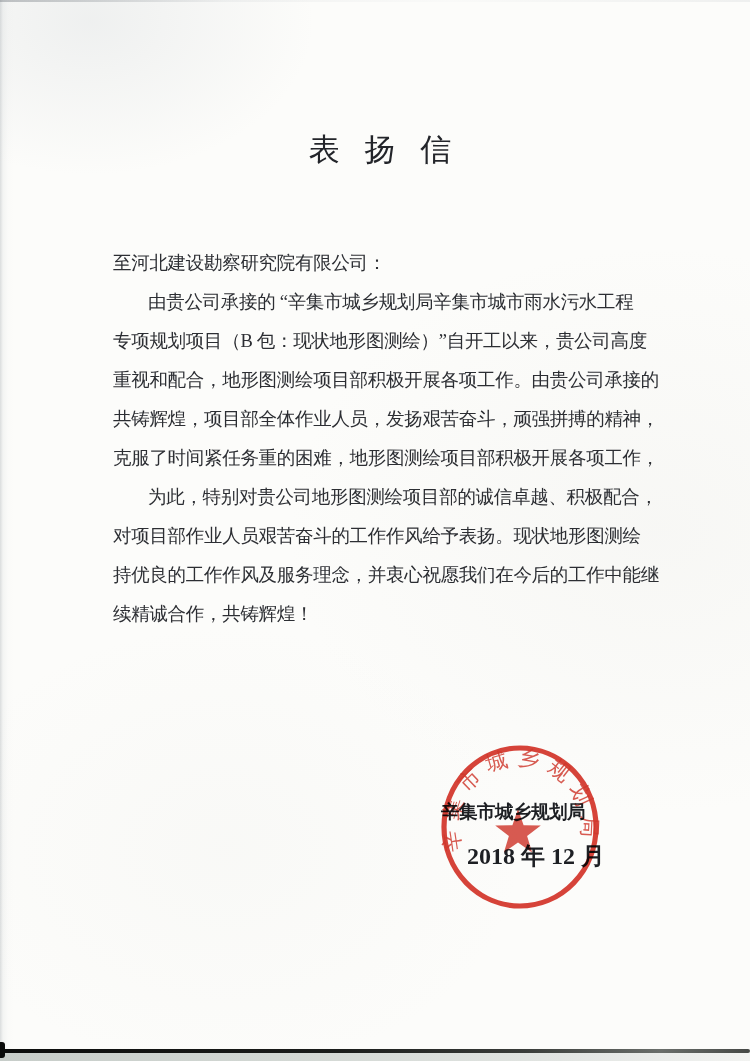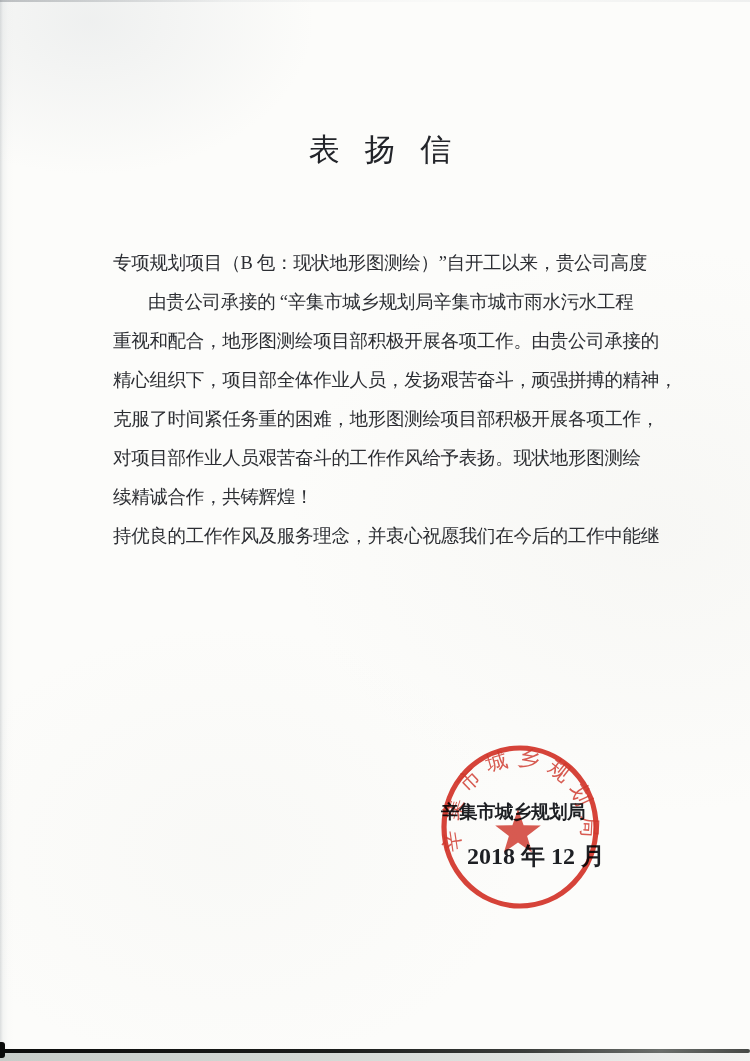--- a/index.html
+++ b/index.html
@@ -63,28 +63,30 @@
   }
 </style>
 </head>
 <body>
 
 <div class="page">
 
   <div class="title">表 扬 信</div>
 
   <div class="body-block">
+    <div class="line">至河北建设勘察研究院有限公司：</div>
+    <div class="line indent">由贵公司承接的 “辛集市城乡规划局辛集市城市雨水污水工程</div>
     <div class="line">专项规划项目（B 包：现状地形图测绘）”自开工以来，贵公司高度</div>
-    <div class="line indent">由贵公司承接的 “辛集市城乡规划局辛集市城市雨水污水工程</div>
     <div class="line">重视和配合，地形图测绘项目部积极开展各项工作。由贵公司承接的</div>
-    <div class="line">精心组织下，项目部全体作业人员，发扬艰苦奋斗，顽强拼搏的精神，</div>
+    <div class="line">共铸辉煌，项目部全体作业人员，发扬艰苦奋斗，顽强拼搏的精神，</div>
     <div class="line">克服了时间紧任务重的困难，地形图测绘项目部积极开展各项工作，</div>
+    <div class="line indent">为此，特别对贵公司地形图测绘项目部的诚信卓越、积极配合，</div>
     <div class="line">对项目部作业人员艰苦奋斗的工作作风给予表扬。现状地形图测绘</div>
+    <div class="line">持优良的工作作风及服务理念，并衷心祝愿我们在今后的工作中能继</div>
     <div class="line">续精诚合作，共铸辉煌！</div>
-    <div class="line">持优良的工作作风及服务理念，并衷心祝愿我们在今后的工作中能继</div>
   </div>
 
   <div class="sig-org">辛集市城乡规划局</div>
   <div class="sig-date">2018 年 12 月</div>
 
   <svg class="seal" viewBox="0 0 170 170" xmlns="http://www.w3.org/2000/svg">
     <defs>
       <path id="arcPath" d="M 34.2,121.6 A 62,62 0 1 1 135.8,121.6" fill="none"></path>
     </defs>
     <ellipse cx="85" cy="86" rx="76" ry="79" fill="none" stroke-width="5.2" opacity="0.92" stroke="#d63429"></ellipse>

